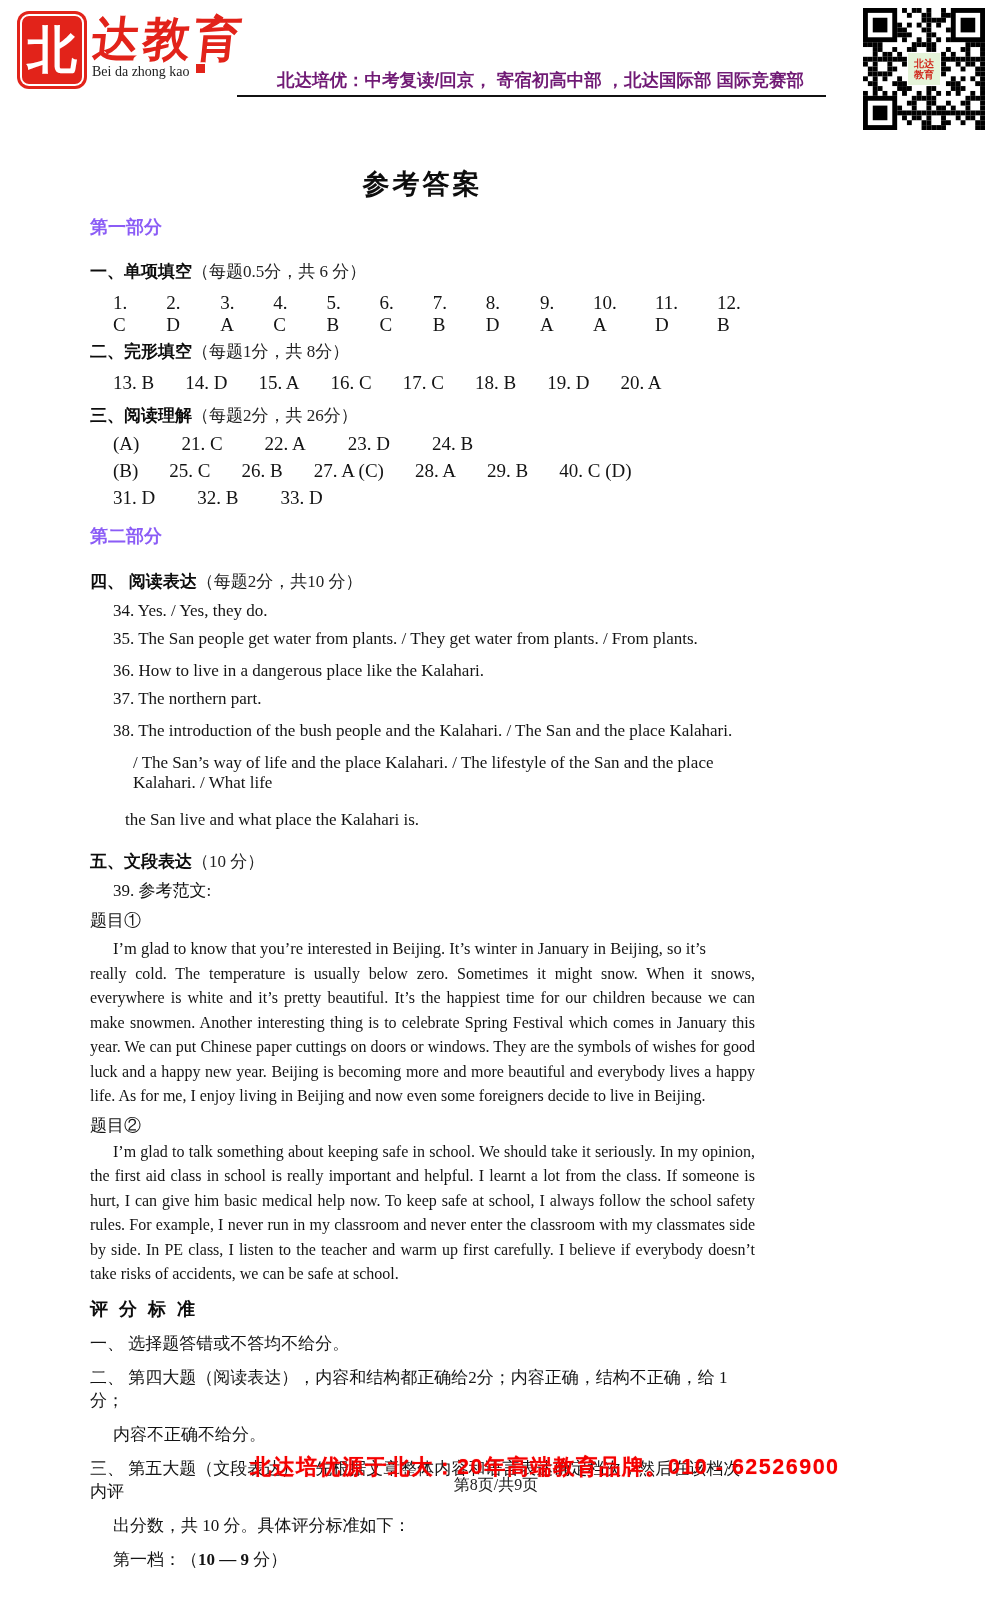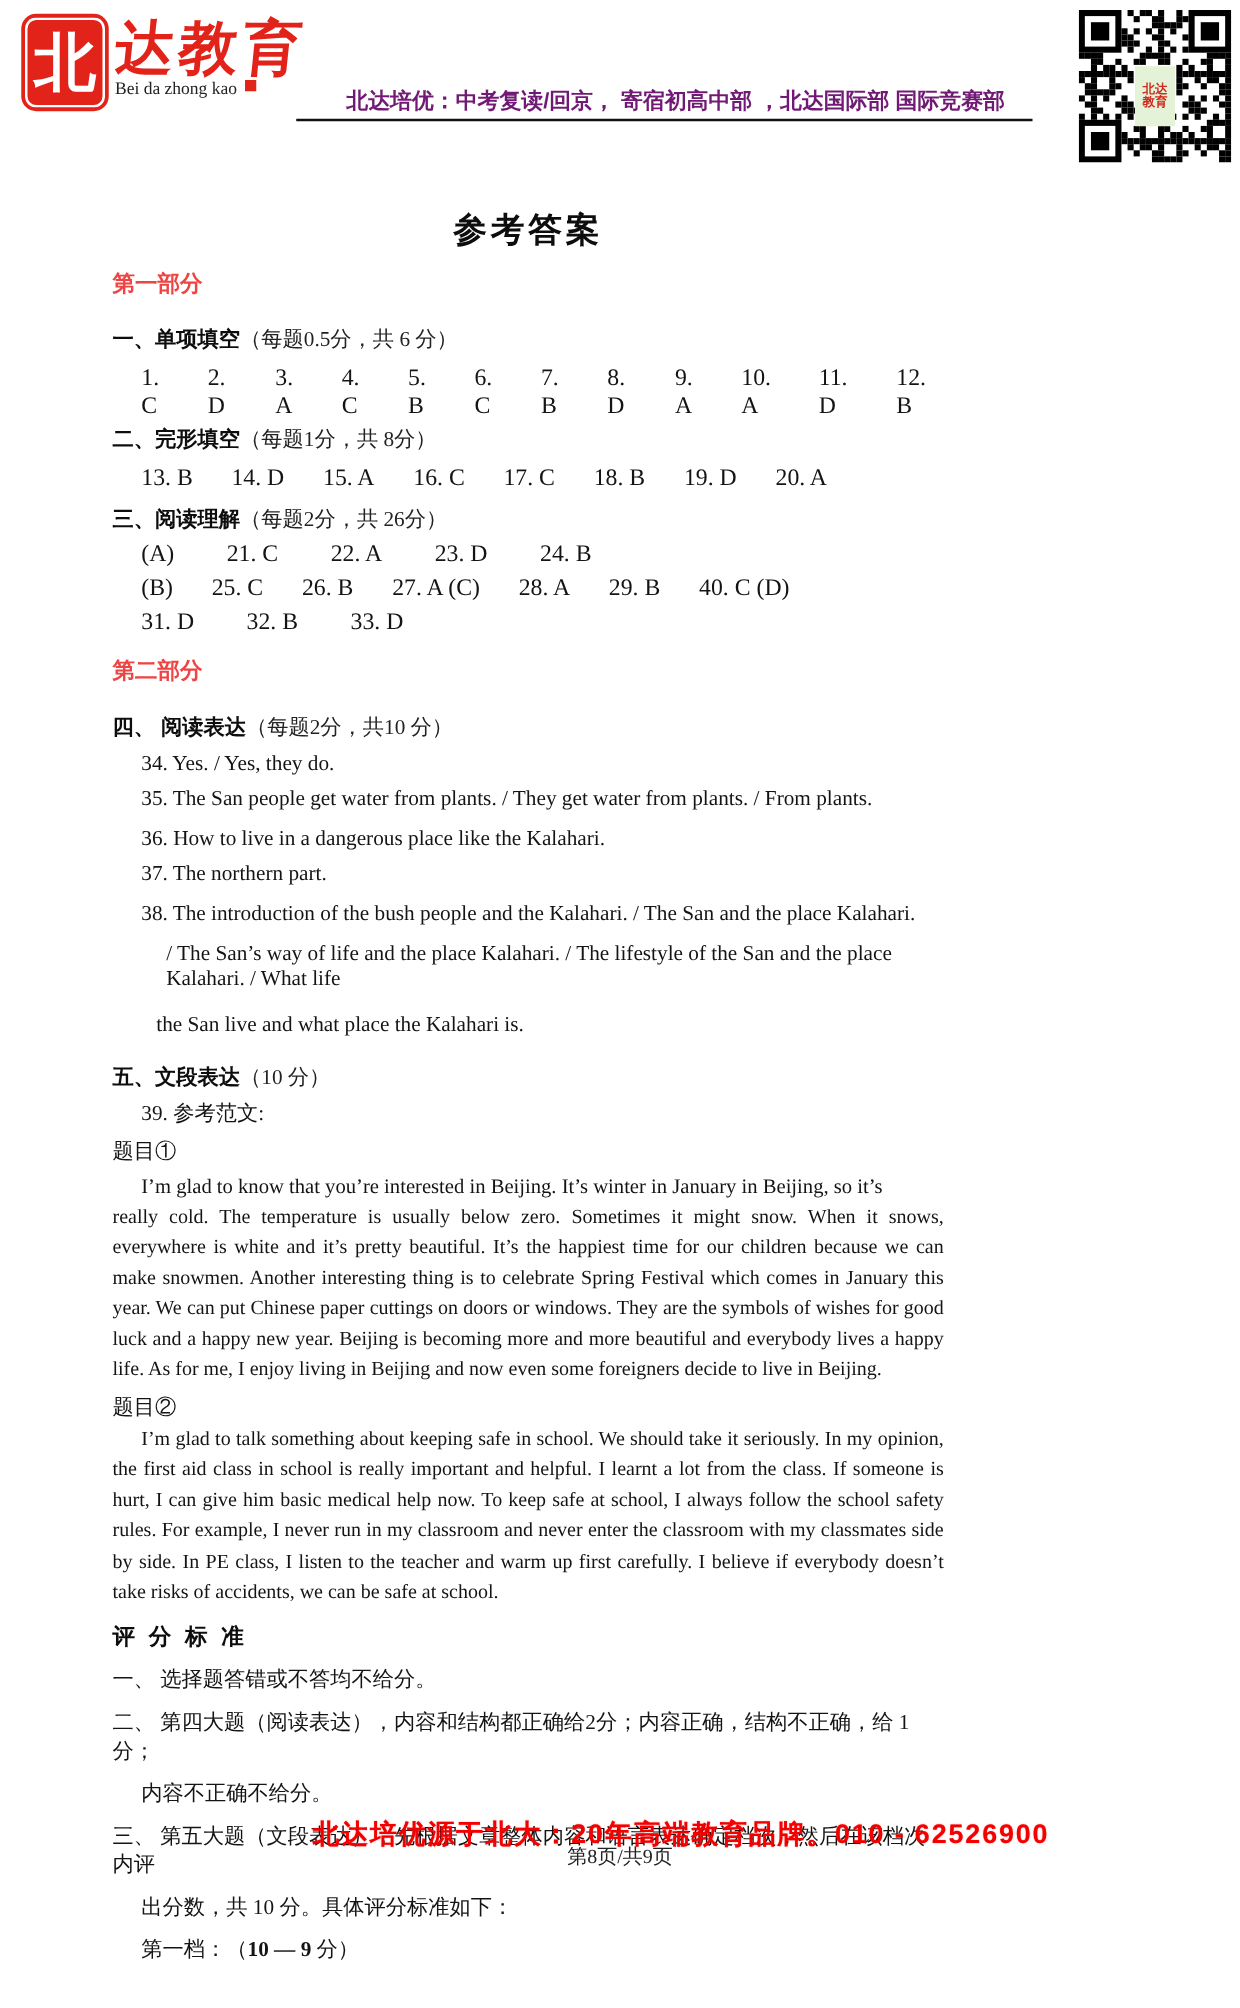--- a/index.html
+++ b/index.html
@@ -29,32 +29,32 @@
   .subtitle .sq{display:inline-block;width:9px;height:9px;background:#e2231a;}
   .slogan{
     position:absolute;left:277px;top:68px;width:545px;
     color:#701a75;font-weight:bold;font-size:17.5px;
     font-family:"Liberation Sans",sans-serif;white-space:nowrap;
   }
   .hrule{position:absolute;left:237px;top:95px;width:589px;height:2px;background:#111;}
   .qr{position:absolute;top:8px;right:7px;width:122px;height:122px;background:#fff;}
   .qr svg{width:122px;height:122px;display:block;}
   .qr-label{
-    position:absolute;top:45px;left:45px;width:32px;height:48px;background:#e4f3d8;
+    position:absolute;top:45px;left:45px;width:32px;height:32px;background:#e4f3d8;
     display:flex;flex-direction:column;align-items:center;justify-content:center;
     font-size:10px;line-height:11px;color:#d02a1e;font-weight:bold;
     font-family:"Liberation Serif",serif;
   }
   
   .content{position:absolute;top:120px;left:0;width:847px;padding:0 92px 0 90px;box-sizing:border-box;}
   .title{
     text-align:center;font-size:27px;font-weight:bold;letter-spacing:3px;
     font-family:"Liberation Sans",sans-serif;margin-top:46px;color:#0d0d0d;
   }
-  .part-heading{font-size:18px;font-weight:bold;font-family:"Liberation Sans",sans-serif;margin-top:13px;color:#ef4444;}
+  .part-heading{font-size:18px;font-weight:bold;font-family:"Liberation Sans",sans-serif;margin-top:13px;color:#8b5cf6;}
   .sec{margin-top:21px;font-size:17px;}
   .sec .lab{font-weight:bold;font-family:"Liberation Sans",sans-serif;color:#0d0d0d;}
   .sec .meta{font-family:"Liberation Serif",serif;color:#222;}
   .ansrow{display:flex;margin-top:9px;padding-left:23px;font-size:19px;}
   .ansrow.g24 .ans{margin-right:24px;}
   .ansrow.g30 .ans{margin-right:31px;}
   .ansrow.g40 .ans{margin-right:42px;}
   .ansrow .ans:last-child{margin-right:0;}
   .tight{margin-top:4px;}
   .item{font-size:17px;margin-top:8px;padding-left:23px;}

